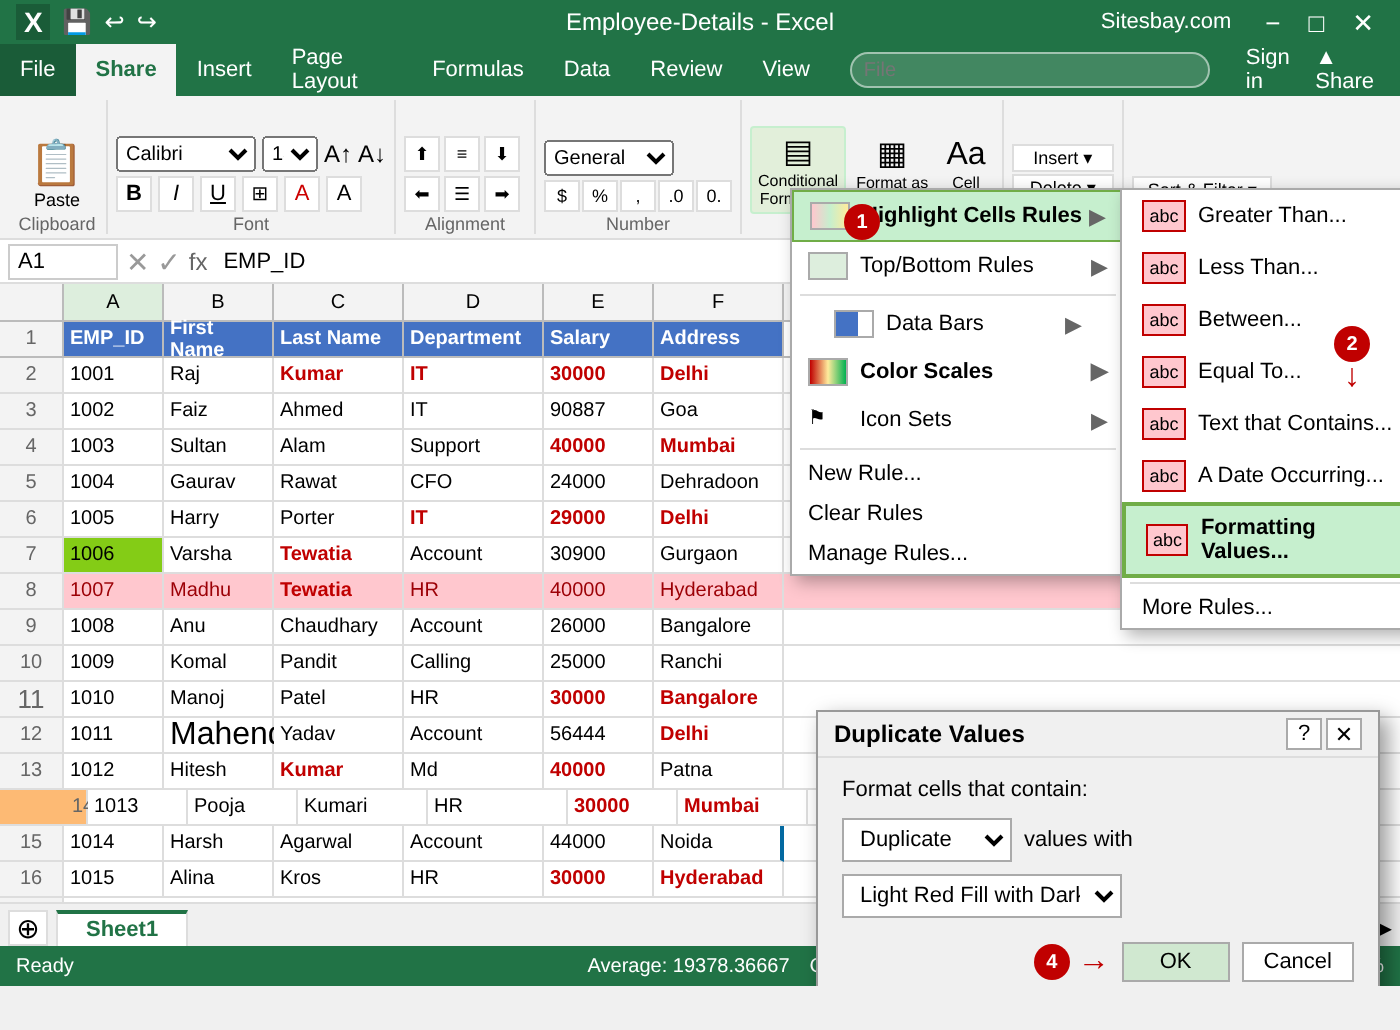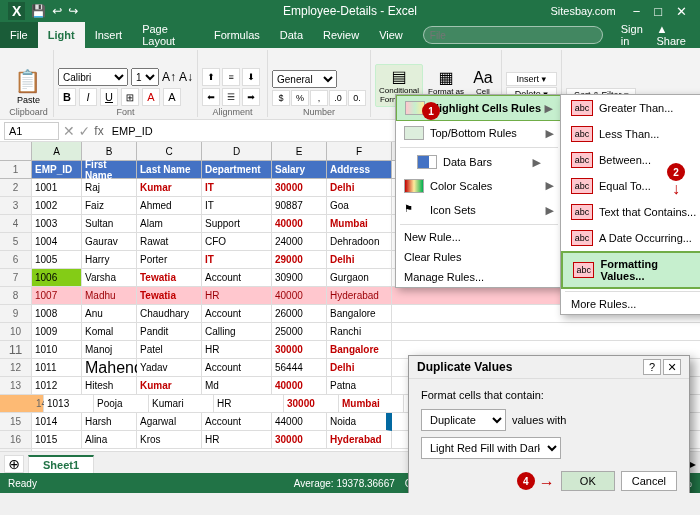--- a/index.html
+++ b/index.html
@@ -24,21 +24,21 @@
     <div style="display:flex;align-items:center;gap:4px;">
       <span style="color:white;font-size:11px;margin-right:8px;">Sitesbay.com</span>
       <button style="background:none;border:none;color:white;cursor:pointer;font-size:13px;padding:0 5px;">−</button>
       <button style="background:none;border:none;color:white;cursor:pointer;font-size:13px;padding:0 5px;">□</button>
       <button style="background:none;border:none;color:white;cursor:pointer;font-size:13px;padding:0 5px;">✕</button>
     </div>
   </div>
 
   <div style="background:#217346;display:flex;height:26px;">
     <div style="color:white;padding:0 10px;display:flex;align-items:center;cursor:pointer;font-size:11px;background:#1a5c38;">File</div>
-    <div style="color:#217346;padding:0 10px;display:flex;align-items:center;cursor:pointer;font-size:11px;background:#f3f3f3;font-weight:600;">Light</div>
+    <div style="color:#217346;padding:0 10px;display:flex;align-items:center;cursor:pointer;font-size:11px;background:#f3f3f3;font-weight:600;">Share</div>
     <div style="color:white;padding:0 10px;display:flex;align-items:center;cursor:pointer;font-size:11px;">Insert</div>
     <div style="color:white;padding:0 10px;display:flex;align-items:center;cursor:pointer;font-size:11px;">Page Layout</div>
     <div style="color:white;padding:0 10px;display:flex;align-items:center;cursor:pointer;font-size:11px;">Formulas</div>
     <div style="color:white;padding:0 10px;display:flex;align-items:center;cursor:pointer;font-size:11px;">Data</div>
     <div style="color:white;padding:0 10px;display:flex;align-items:center;cursor:pointer;font-size:11px;">Review</div>
     <div style="color:white;padding:0 10px;display:flex;align-items:center;cursor:pointer;font-size:11px;">View</div>
     <div style="flex:1;display:flex;align-items:center;padding:0 10px;">
       <input placeholder="File" style="border: 1px solid rgba(255, 255, 255, 0.5); background: rgba(255, 255, 255, 0.15); color: white; height: 18px; padding: 0px 6px; font-size: 10px; outline: none; width: 180px; border-radius: 9px;">
     </div>
     <div style="display:flex;align-items:center;gap:8px;padding:0 8px;color:white;font-size:11px;">
@@ -318,21 +318,21 @@
       <div style="flex:1;height:18px;border-bottom:1px solid #ddd;background:white;"></div>
     </div>
 
     <div style="display:flex;">
       <div style="width:32px;min-width:32px;height:18px;border-right:1px solid #ddd;border-bottom:1px solid #ddd;background:#f3f3f3;font-size:10px;display:flex;align-items:center;justify-content:center;color:#666;">15</div>
       <div style="width:50px;height:18px;border-right:1px solid #ddd;border-bottom:1px solid #ddd;background:white;font-size:10px;display:flex;align-items:center;padding:0 3px;">1014</div>
       <div style="width:55px;height:18px;border-right:1px solid #ddd;border-bottom:1px solid #ddd;background:white;font-size:10px;display:flex;align-items:center;padding:0 3px;">Harsh</div>
       <div style="width:65px;height:18px;border-right:1px solid #ddd;border-bottom:1px solid #ddd;background:white;font-size:10px;display:flex;align-items:center;padding:0 3px;">Agarwal</div>
       <div style="width:70px;height:18px;border-right:1px solid #ddd;border-bottom:1px solid #ddd;background:white;font-size:10px;display:flex;align-items:center;padding:0 3px;">Account</div>
       <div style="width:55px;height:18px;border-right:1px solid #ddd;border-bottom:1px solid #ddd;background:white;font-size:10px;display:flex;align-items:center;padding:0 3px;">44000</div>
-      <div style="width:65px;height:18px;border-right:6px solid #0369a1;border-bottom:1px solid #ddd;background:white;font-size:10px;display:flex;align-items:center;padding:0 3px;">Noida</div>
+      <div style="width:65px;height:18px;border-right:2px solid #0369a1;border-bottom:1px solid #ddd;background:white;font-size:10px;display:flex;align-items:center;padding:0 3px;">Noida</div>
       <div style="flex:1;height:18px;border-bottom:1px solid #ddd;background:white;"></div>
     </div>
 
     <div style="display:flex;">
       <div style="width:32px;min-width:32px;height:18px;border-right:1px solid #ddd;border-bottom:1px solid #ddd;background:#f3f3f3;font-size:10px;display:flex;align-items:center;justify-content:center;color:#666;">16</div>
       <div style="width:50px;height:18px;border-right:1px solid #ddd;border-bottom:1px solid #ddd;background:white;font-size:10px;display:flex;align-items:center;padding:0 3px;">1015</div>
       <div style="width:55px;height:18px;border-right:1px solid #ddd;border-bottom:1px solid #ddd;background:white;font-size:10px;display:flex;align-items:center;padding:0 3px;">Alina</div>
       <div style="width:65px;height:18px;border-right:1px solid #ddd;border-bottom:1px solid #ddd;background:white;font-size:10px;display:flex;align-items:center;padding:0 3px;">Kros</div>
       <div style="width:70px;height:18px;border-right:1px solid #ddd;border-bottom:1px solid #ddd;background:white;font-size:10px;display:flex;align-items:center;padding:0 3px;">HR</div>
       <div style="width:55px;height:18px;border-right:1px solid #ddd;border-bottom:1px solid #ddd;background:white;font-size:10px;display:flex;align-items:center;padding:0 3px;color:#c00000;font-weight:bold;">30000</div>
@@ -375,21 +375,21 @@
       <span style="color:#666;">▶</span>
     </div>
     <div style="height:1px;background:#ddd;margin:2px 4px;"></div>
     <div style="padding:5px 21px;display:flex;align-items:center;justify-content:space-between;cursor:pointer;font-size:11px;">
       <div style="display:flex;align-items:center;">
         <span style="width:20px;height:14px;margin-right:6px;background:linear-gradient(to right,#4472c4 60%,white 60%);border:1px solid #aaa;"></span>
         <span>Data Bars</span>
       </div>
       <span style="color:#666;">▶</span>
     </div>
-    <div style="padding:5px 8px;display:flex;align-items:flex-start;justify-content:space-between;cursor:pointer;font-size:11px;">
+    <div style="padding:5px 8px;display:flex;align-items:flex-start;justify-content:space-between;cursor:pointer;font-size:11px;font-weight:bold;">
       <div style="display:flex;align-items:center;">
         <span style="width:20px;height:14px;margin-right:6px;background:linear-gradient(to right,#c00000,#ffeb9c,#00b050);border:1px solid #aaa;"></span>
         <span>Color Scales</span>
       </div>
       <span style="color:#666;">▶</span>
     </div>
     <div style="padding:5px 8px;display:flex;align-items:center;justify-content:space-between;cursor:pointer;font-size:11px;">
       <div style="display:flex;align-items:center;">
         <span style="width:20px;height:14px;margin-right:6px;font-size:10px;">⚑</span>
         <span>Icon Sets</span>

